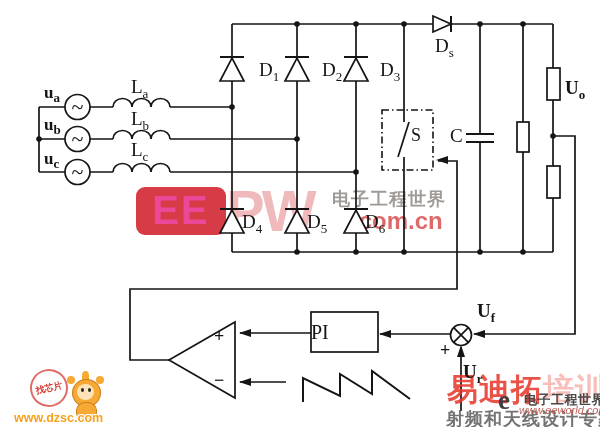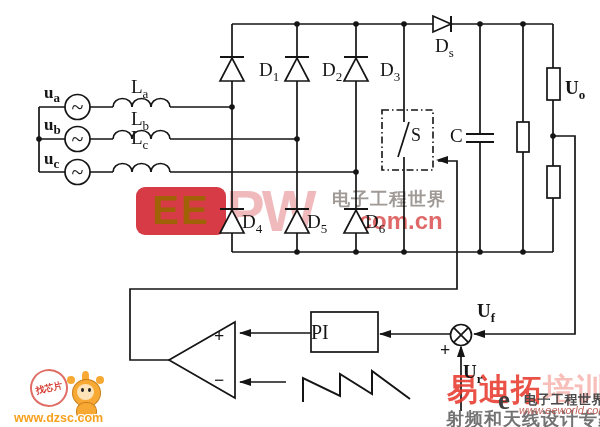--- a/index.html
+++ b/index.html
@@ -17,21 +17,21 @@
   .lbl sub{font-size:13px;line-height:0;}
   .ital{font-weight:bold;}
   .sign{font-size:18px;font-weight:bold;z-index:5;position:absolute;line-height:1;}
   .tilde{position:absolute;z-index:5;width:25px;text-align:center;font-size:22px;line-height:20px;}
   .pibox-lbl{position:absolute;z-index:5;left:311px;top:312px;width:67px;height:40px;
              line-height:40px;font-size:20px;}
 
   
   .wm{position:absolute;white-space:nowrap;font-family:"Liberation Sans",sans-serif;}
   .wm-ee{left:136px;top:187px;width:90px;height:48px;background:rgba(208,32,44,.88);
-         border-radius:9px;color:#a16207;font-weight:bold;font-size:40px;text-align:center;
+         border-radius:9px;color:#ec4899;font-weight:bold;font-size:40px;text-align:center;
          line-height:47px;letter-spacing:2px;z-index:1;}
   .wm-pw{left:226px;top:177px;font-size:58px;font-weight:bold;letter-spacing:-3px;
          color:rgba(208,39,48,0.32);z-index:1;}
   .wm-zh{left:332px;top:187px;font-size:18px;font-weight:bold;letter-spacing:1px;
          color:rgba(150,143,140,.9);z-index:1;}
   .wm-comcn{left:352px;top:207px;font-size:24px;font-weight:bold;
             color:rgba(214,62,62,0.78);z-index:1;}
   .wm-ydt{left:447px;top:369px;font-size:31px;font-weight:bold;letter-spacing:1px;z-index:3;}
   .wm-ydt .solid{color:rgba(231,58,46,.88);}
   .wm-ydt .light{color:rgba(231,58,46,.33);}
@@ -229,21 +229,21 @@
   <div class="lbl ital" style="left:44px;top:84px;font-size:17px"><span>u</span><sub>a</sub></div>
   <div class="lbl ital" style="left:44px;top:116px;font-size:17px"><span>u</span><sub>b</sub></div>
   <div class="lbl ital" style="left:44px;top:150px;font-size:17px"><span>u</span><sub>c</sub></div>
 
   <div class="tilde" style="left:65px;top:97px">~</div>
   <div class="tilde" style="left:65px;top:129px">~</div>
   <div class="tilde" style="left:65px;top:162px">~</div>
 
   <div class="lbl" style="left:131px;top:77px"><span>L</span><sub>a</sub></div>
   <div class="lbl" style="left:131px;top:109px"><span>L</span><sub>b</sub></div>
-  <div class="lbl" style="left:131px;top:128px"><span>L</span><sub>c</sub></div>
+  <div class="lbl" style="left:131px;top:140px"><span>L</span><sub>c</sub></div>
 
   <div class="lbl" style="left:259px;top:60px"><span>D</span><sub>1</sub></div>
   <div class="lbl" style="left:322px;top:60px"><span>D</span><sub>2</sub></div>
   <div class="lbl" style="left:380px;top:60px"><span>D</span><sub>3</sub></div>
 
   <div class="lbl" style="left:242px;top:212px"><span>D</span><sub>4</sub></div>
   <div class="lbl" style="left:307px;top:212px"><span>D</span><sub>5</sub></div>
   <div class="lbl" style="left:365px;top:212px"><span>D</span><sub>6</sub></div>
 
   <div class="lbl" style="left:435px;top:36px"><span>D</span><sub>s</sub></div>

